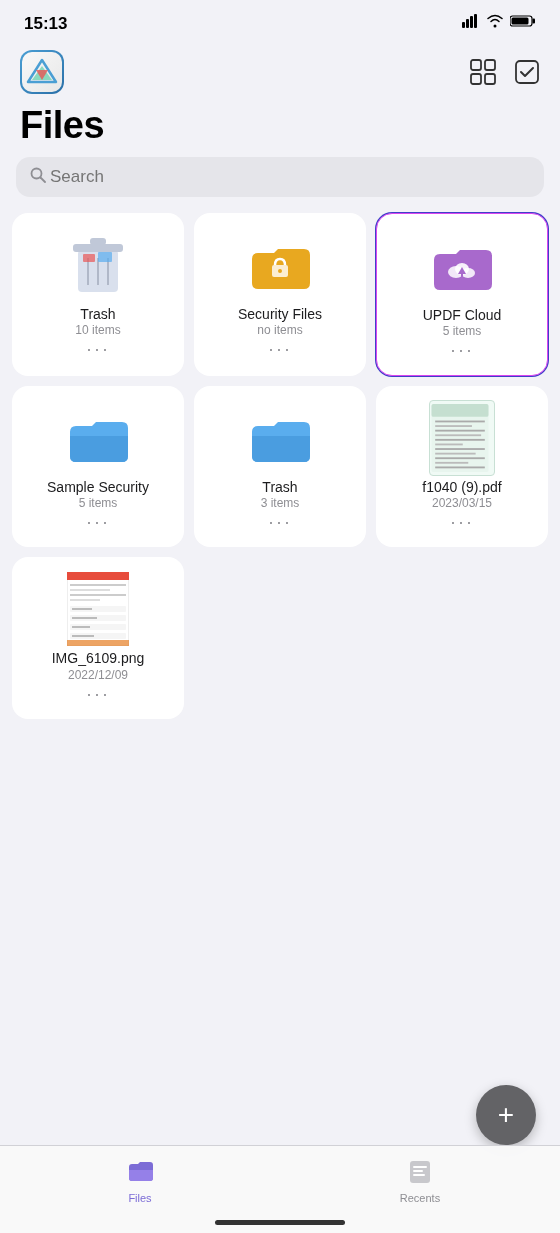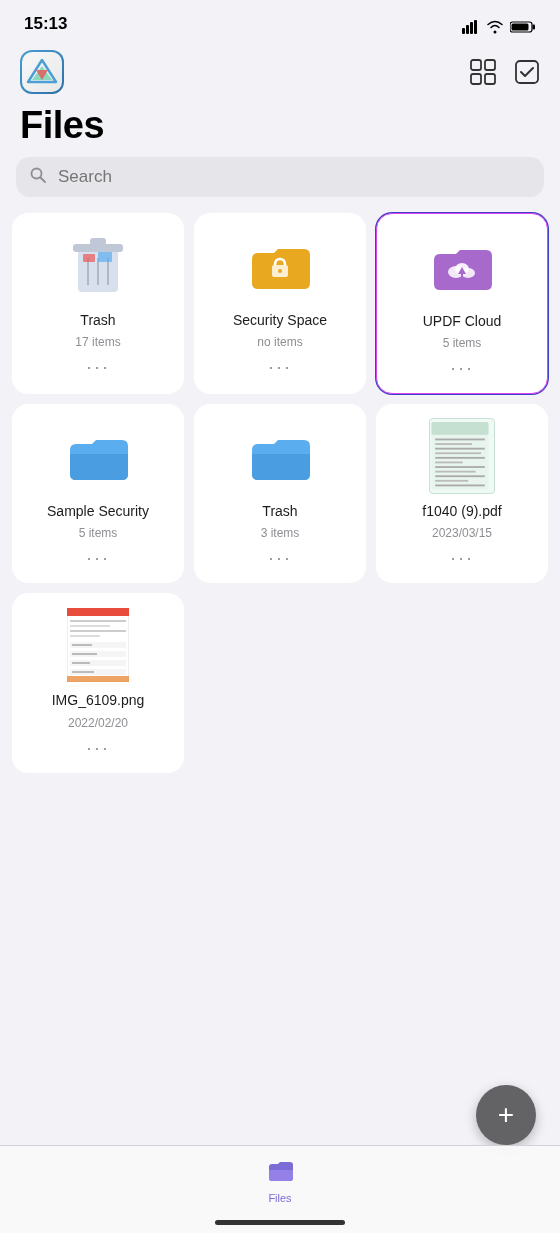--- a/index.html
+++ b/index.html
@@ -10,21 +10,21 @@
       background: #f2f2f7;
       font-family: -apple-system, BlinkMacSystemFont, 'SF Pro Display', 'Helvetica Neue', Arial, sans-serif;
       position: relative;
       overflow-x: hidden;
     }
 
     
     .status-bar {
       display: flex;
       justify-content: space-between;
-      align-items: flex-end;
+      align-items: flex-start;
       padding: 14px 24px 8px 24px;
       background: #f2f2f7;
     }
     .status-time {
       font-size: 17px;
       font-weight: 600;
       color: #000;
     }
     .status-icons {
       display: flex;
@@ -79,21 +79,21 @@
     
     .search-container {
       padding: 0 16px 16px 16px;
     }
     .search-bar {
       background: #e5e5ea;
       border-radius: 14px;
       display: flex;
       align-items: center;
       padding: 10px 14px;
-      gap: 12px;
+      gap: 4px;
     }
     .search-icon-wrap {
       color: #8e8e93;
       font-size: 16px;
     }
     .search-input {
       background: none;
       border: none;
       outline: none;
       font-size: 17px;
@@ -110,21 +110,21 @@
       gap: 10px;
     }
 
     .file-card {
       background: #fff;
       border-radius: 16px;
       padding: 16px 10px 12px 10px;
       display: flex;
       flex-direction: column;
       align-items: center;
-      gap: 6px;
+      gap: 0;
       position: relative;
       min-height: 155px;
     }
     .file-card.selected {
       border: 1px solid #d946ef;
       box-shadow: 0 0 0 1px #4040c8;
     }
 
     .file-thumb {
       width: 72px;
@@ -336,36 +336,36 @@
 
         <line x1="20" y1="28" x2="20" y2="55" stroke="#b0b8c8" stroke-width="2"></line>
         <line x1="30" y1="28" x2="30" y2="55" stroke="#b0b8c8" stroke-width="2"></line>
         <line x1="40" y1="28" x2="40" y2="55" stroke="#b0b8c8" stroke-width="2"></line>
 
         <rect x="15" y="24" width="12" height="8" rx="1" fill="#e85555" opacity="0.7"></rect>
         <rect x="30" y="22" width="14" height="10" rx="1" fill="#5aadee" opacity="0.7"></rect>
       </svg>
     </div>
     <span class="file-name">Trash</span>
-    <span class="file-meta">17 items</span>
+    <span class="file-meta">10 items</span>
     <button class="file-menu">···</button>
   </div>
 
   <div class="file-card">
     <div class="file-thumb">
       <svg width="72" height="72" viewBox="0 0 72 72">
 
         <path d="M8 30 Q8 24 14 24 L30 24 L34 20 L60 20 Q66 20 66 26 L66 54 Q66 60 60 60 L14 60 Q8 60 8 54 Z" fill="#e8a820"></path>
 
         <rect x="28" y="36" width="16" height="12" rx="2" fill="#fff" opacity="0.8"></rect>
         <path d="M31 36 Q31 30 36 30 Q41 30 41 36" stroke="#fff" stroke-width="2.5" fill="none"></path>
         <circle cx="36" cy="42" r="2" fill="#e8a820"></circle>
       </svg>
     </div>
-    <span class="file-name">Security Space</span>
+    <span class="file-name">Security Files</span>
     <span class="file-meta">no items</span>
     <button class="file-menu">···</button>
   </div>
 
   <div class="file-card selected">
     <div class="file-thumb">
       <svg width="72" height="72" viewBox="0 0 72 72">
 
         <path d="M8 30 Q8 24 14 24 L30 24 L34 20 L60 20 Q66 20 66 26 L66 54 Q66 60 60 60 L14 60 Q8 60 8 54 Z" fill="#a869cc"></path>
 
@@ -452,36 +452,47 @@
         <rect x="5" y="45" width="25" height="2" fill="#bbb"></rect>
         <rect x="3" y="52" width="56" height="6" fill="#f5f5f5" rx="1"></rect>
         <rect x="5" y="54" width="18" height="2" fill="#bbb"></rect>
         <rect x="3" y="61" width="56" height="6" fill="#f5f5f5" rx="1"></rect>
         <rect x="5" y="63" width="22" height="2" fill="#bbb"></rect>
 
         <rect x="0" y="68" width="62" height="6" fill="#e67e22" opacity="0.7"></rect>
       </svg>
     </div>
     <span class="file-name">IMG_6109.png</span>
-    <span class="file-meta">2022/02/20</span>
+    <span class="file-meta">2022/12/09</span>
     <button class="file-menu">···</button>
   </div>
 
 </div>
 
 <button class="fab">
   <span class="fab-plus">+</span>
 </button>
 
 <div class="tab-bar">
   <div class="tab-item active">
     <div class="tab-icon">
       <svg width="28" height="28" viewBox="0 0 28 28">
 
         <path d="M3 9 Q3 6 6 6 L12 6 L14 4 L24 4 Q27 4 27 7 L27 20 Q27 23 24 23 L6 23 Q3 23 3 20 Z" fill="#7c6cd6"></path>
         <path d="M3 12 L27 12 L27 20 Q27 23 24 23 L6 23 Q3 23 3 20 Z" fill="#9580e8"></path>
       </svg>
     </div>
     <span class="tab-label">Files</span>
   </div>
+  <div class="tab-item">
+    <div class="tab-icon">
+      <svg width="28" height="28" viewBox="0 0 28 28">
+        <rect x="4" y="3" width="20" height="22" rx="3" fill="#c8c8cc"></rect>
+        <rect x="7" y="8" width="14" height="2" rx="1" fill="#fff"></rect>
+        <rect x="7" y="12" width="10" height="2" rx="1" fill="#fff"></rect>
+        <rect x="7" y="16" width="12" height="2" rx="1" fill="#fff"></rect>
+      </svg>
+    </div>
+    <span class="tab-label">Recents</span>
+  </div>
 </div>
 
 <div class="home-indicator"></div>
 
 </body></html>

